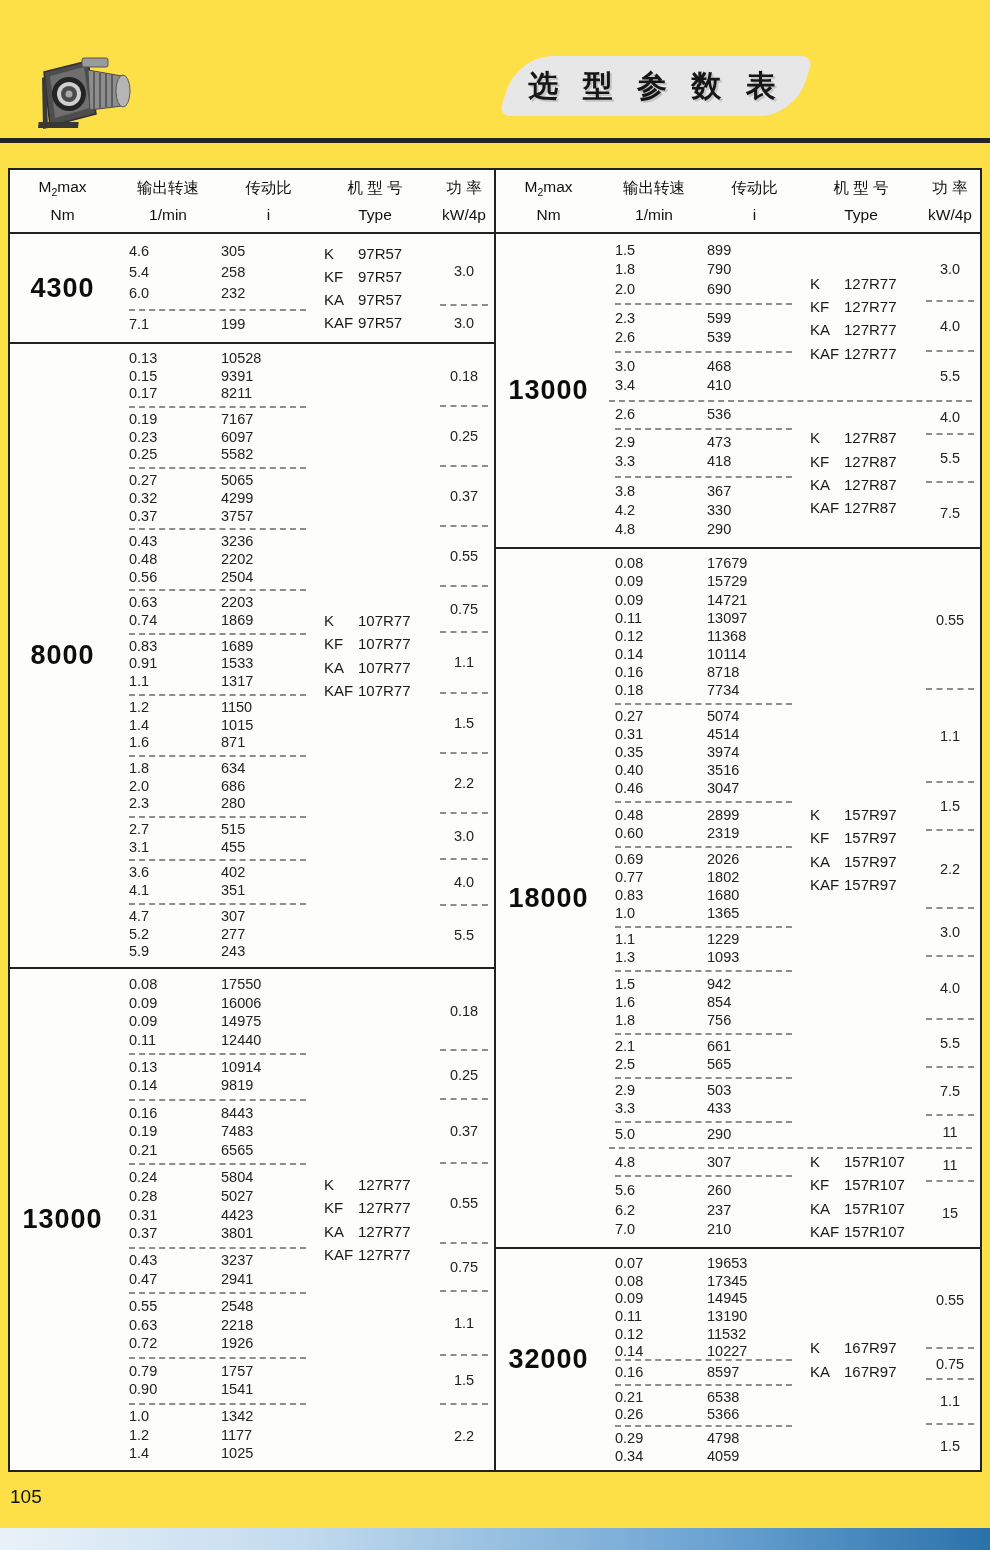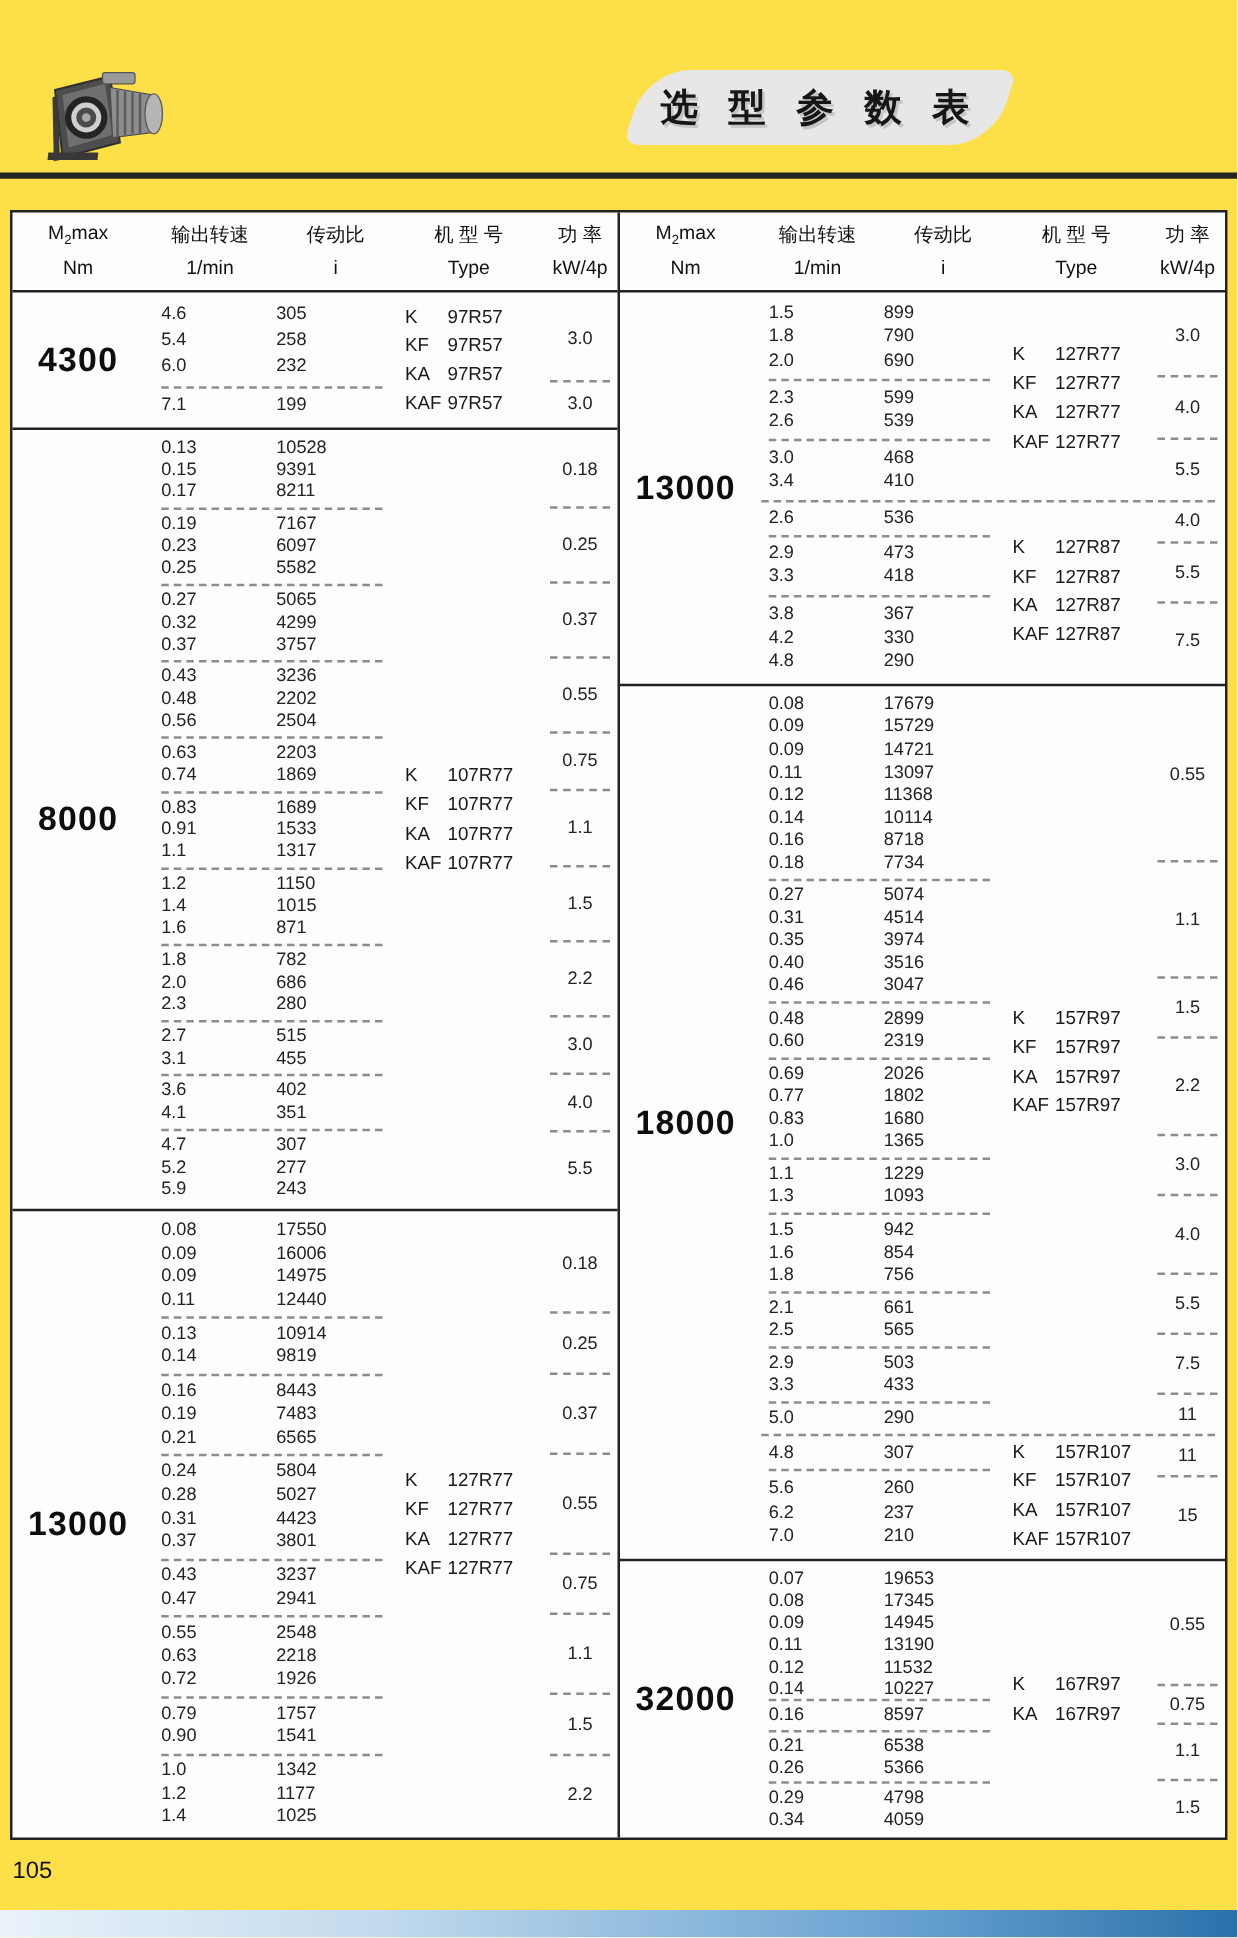--- a/index.html
+++ b/index.html
@@ -254,21 +254,21 @@
                     </div>
                     <div class="drow">
                       <span class="speed">1.6</span>
                       <span class="ratio">871</span>
                     </div>
                   </div>
                   <div class="gsep"></div>
                   <div class="group" style="flex-grow: 3;">
                     <div class="drow">
                       <span class="speed">1.8</span>
-                      <span class="ratio">782</span>
+                      <span class="ratio">634</span>
                     </div>
                     <div class="drow">
                       <span class="speed">2.0</span>
                       <span class="ratio">686</span>
                     </div>
                     <div class="drow">
                       <span class="speed">2.3</span>
                       <span class="ratio">280</span>
                     </div>
                   </div>

